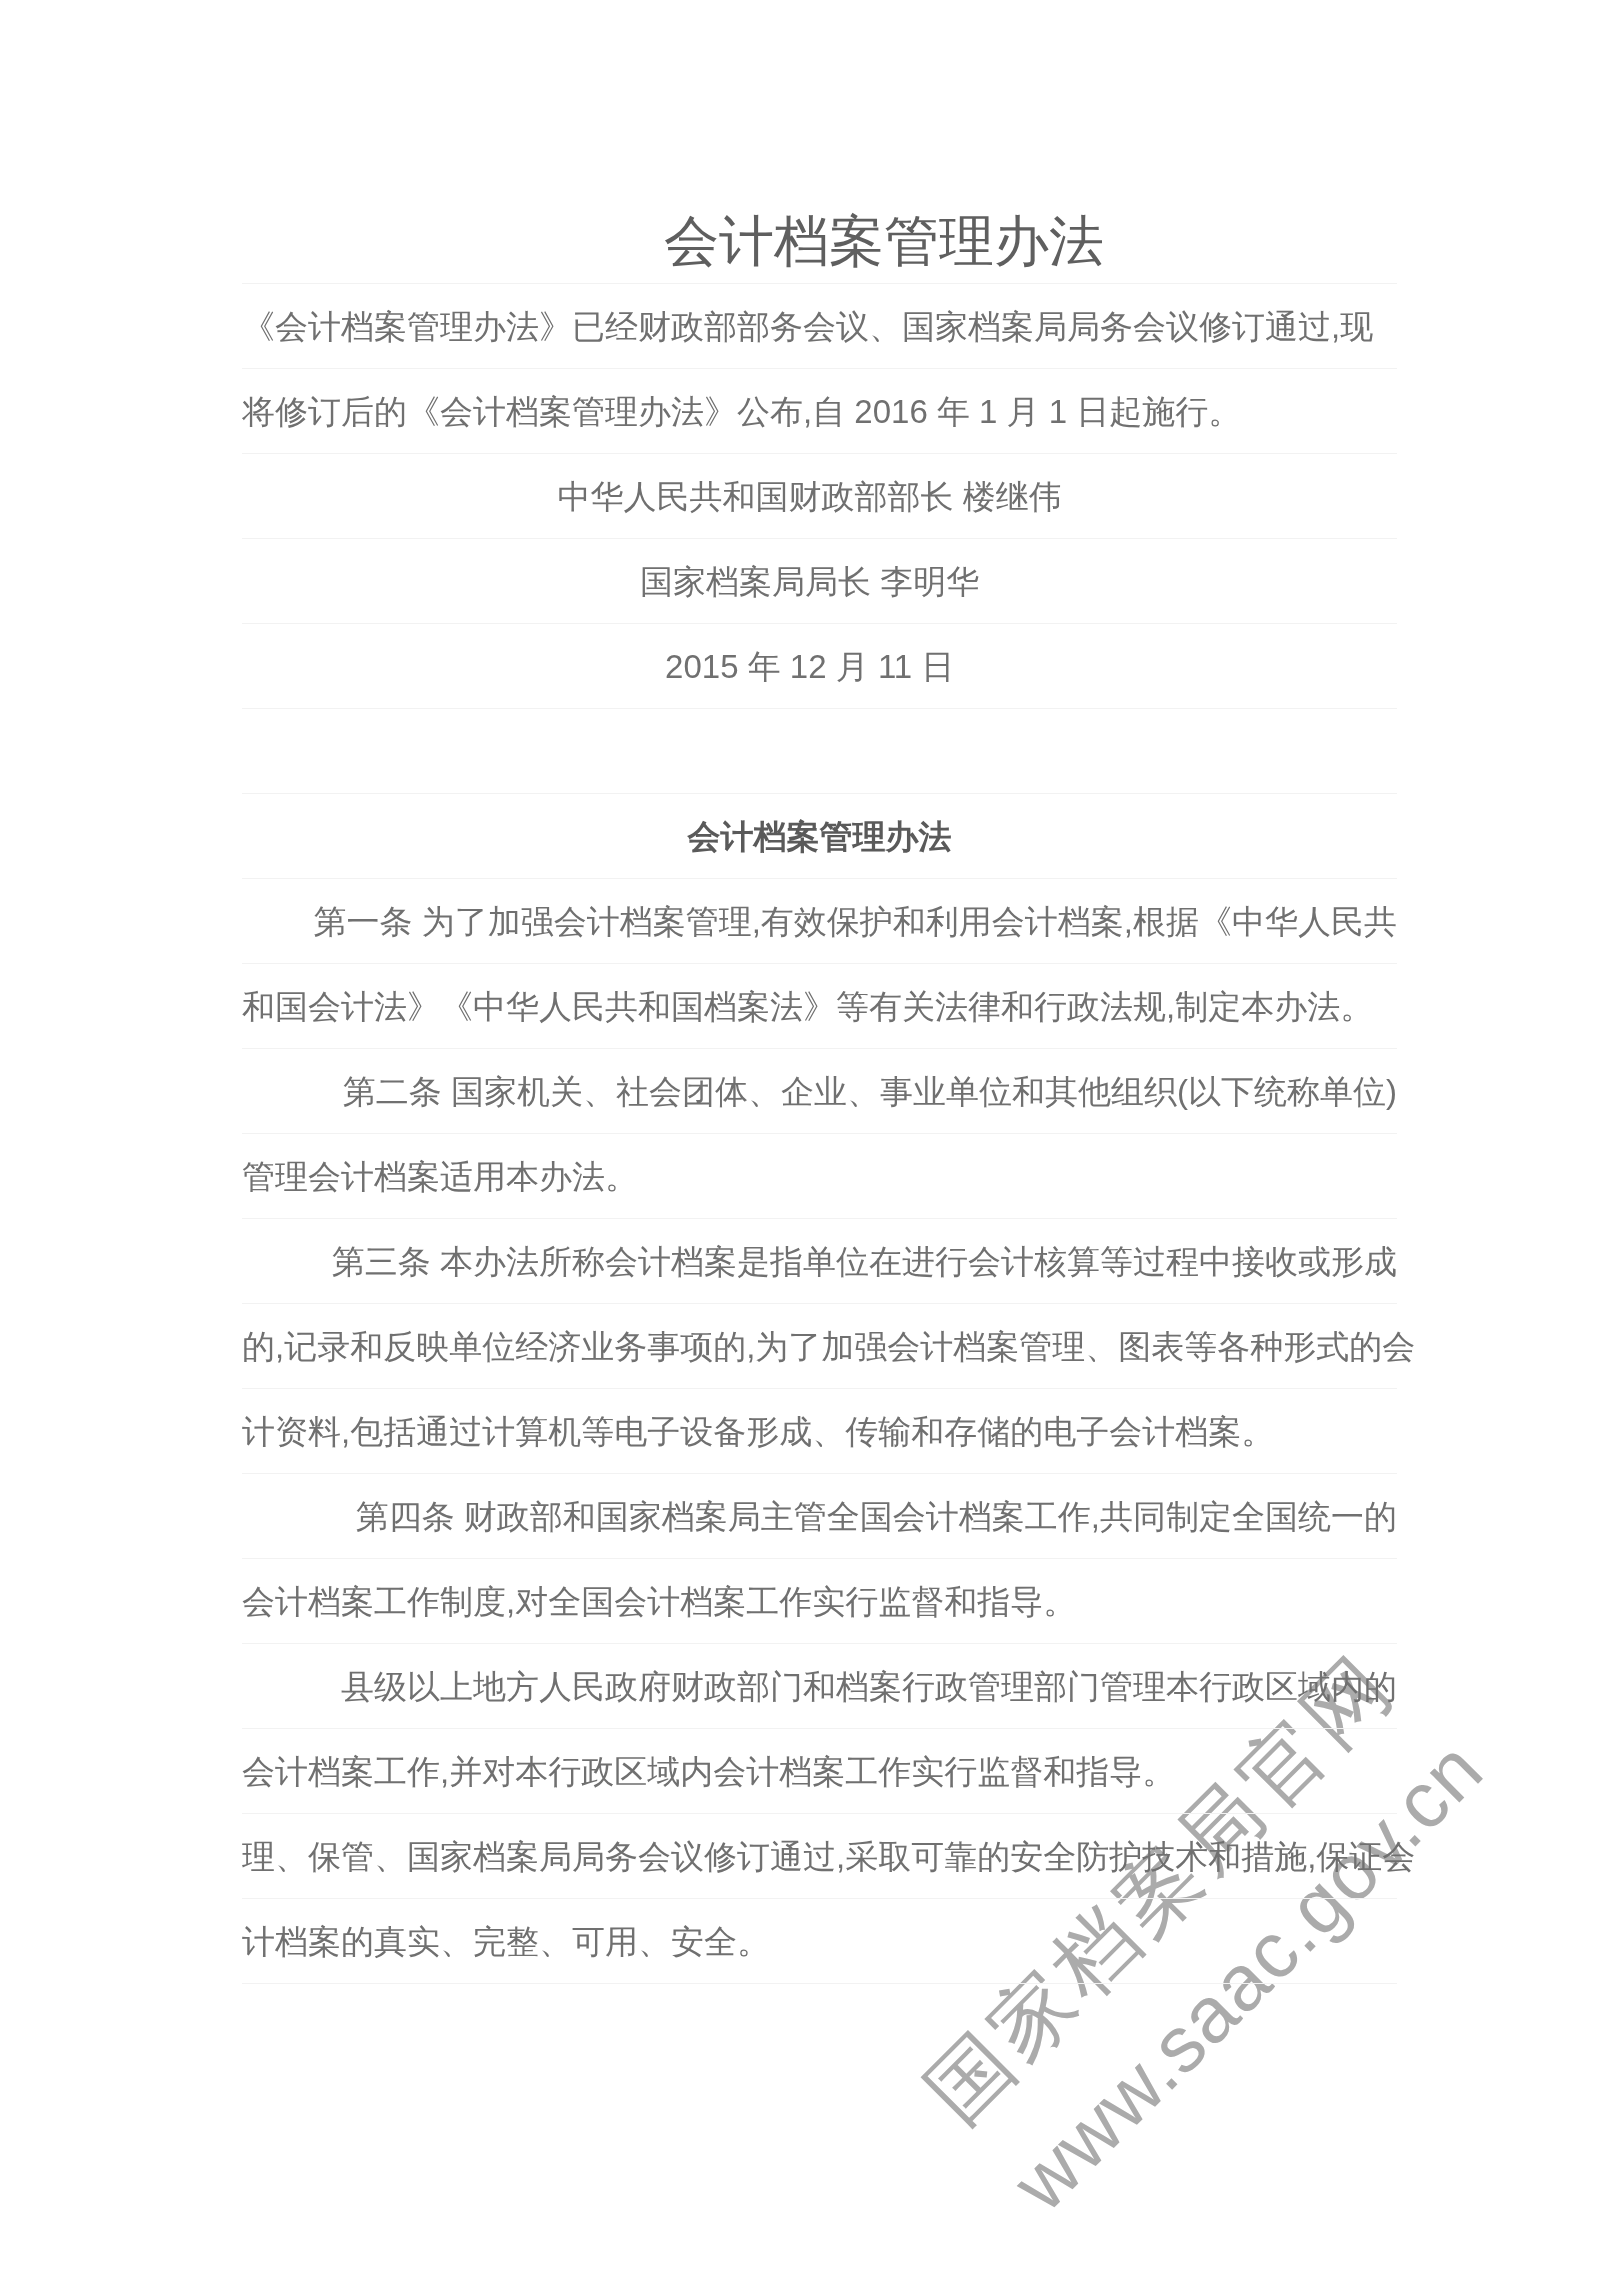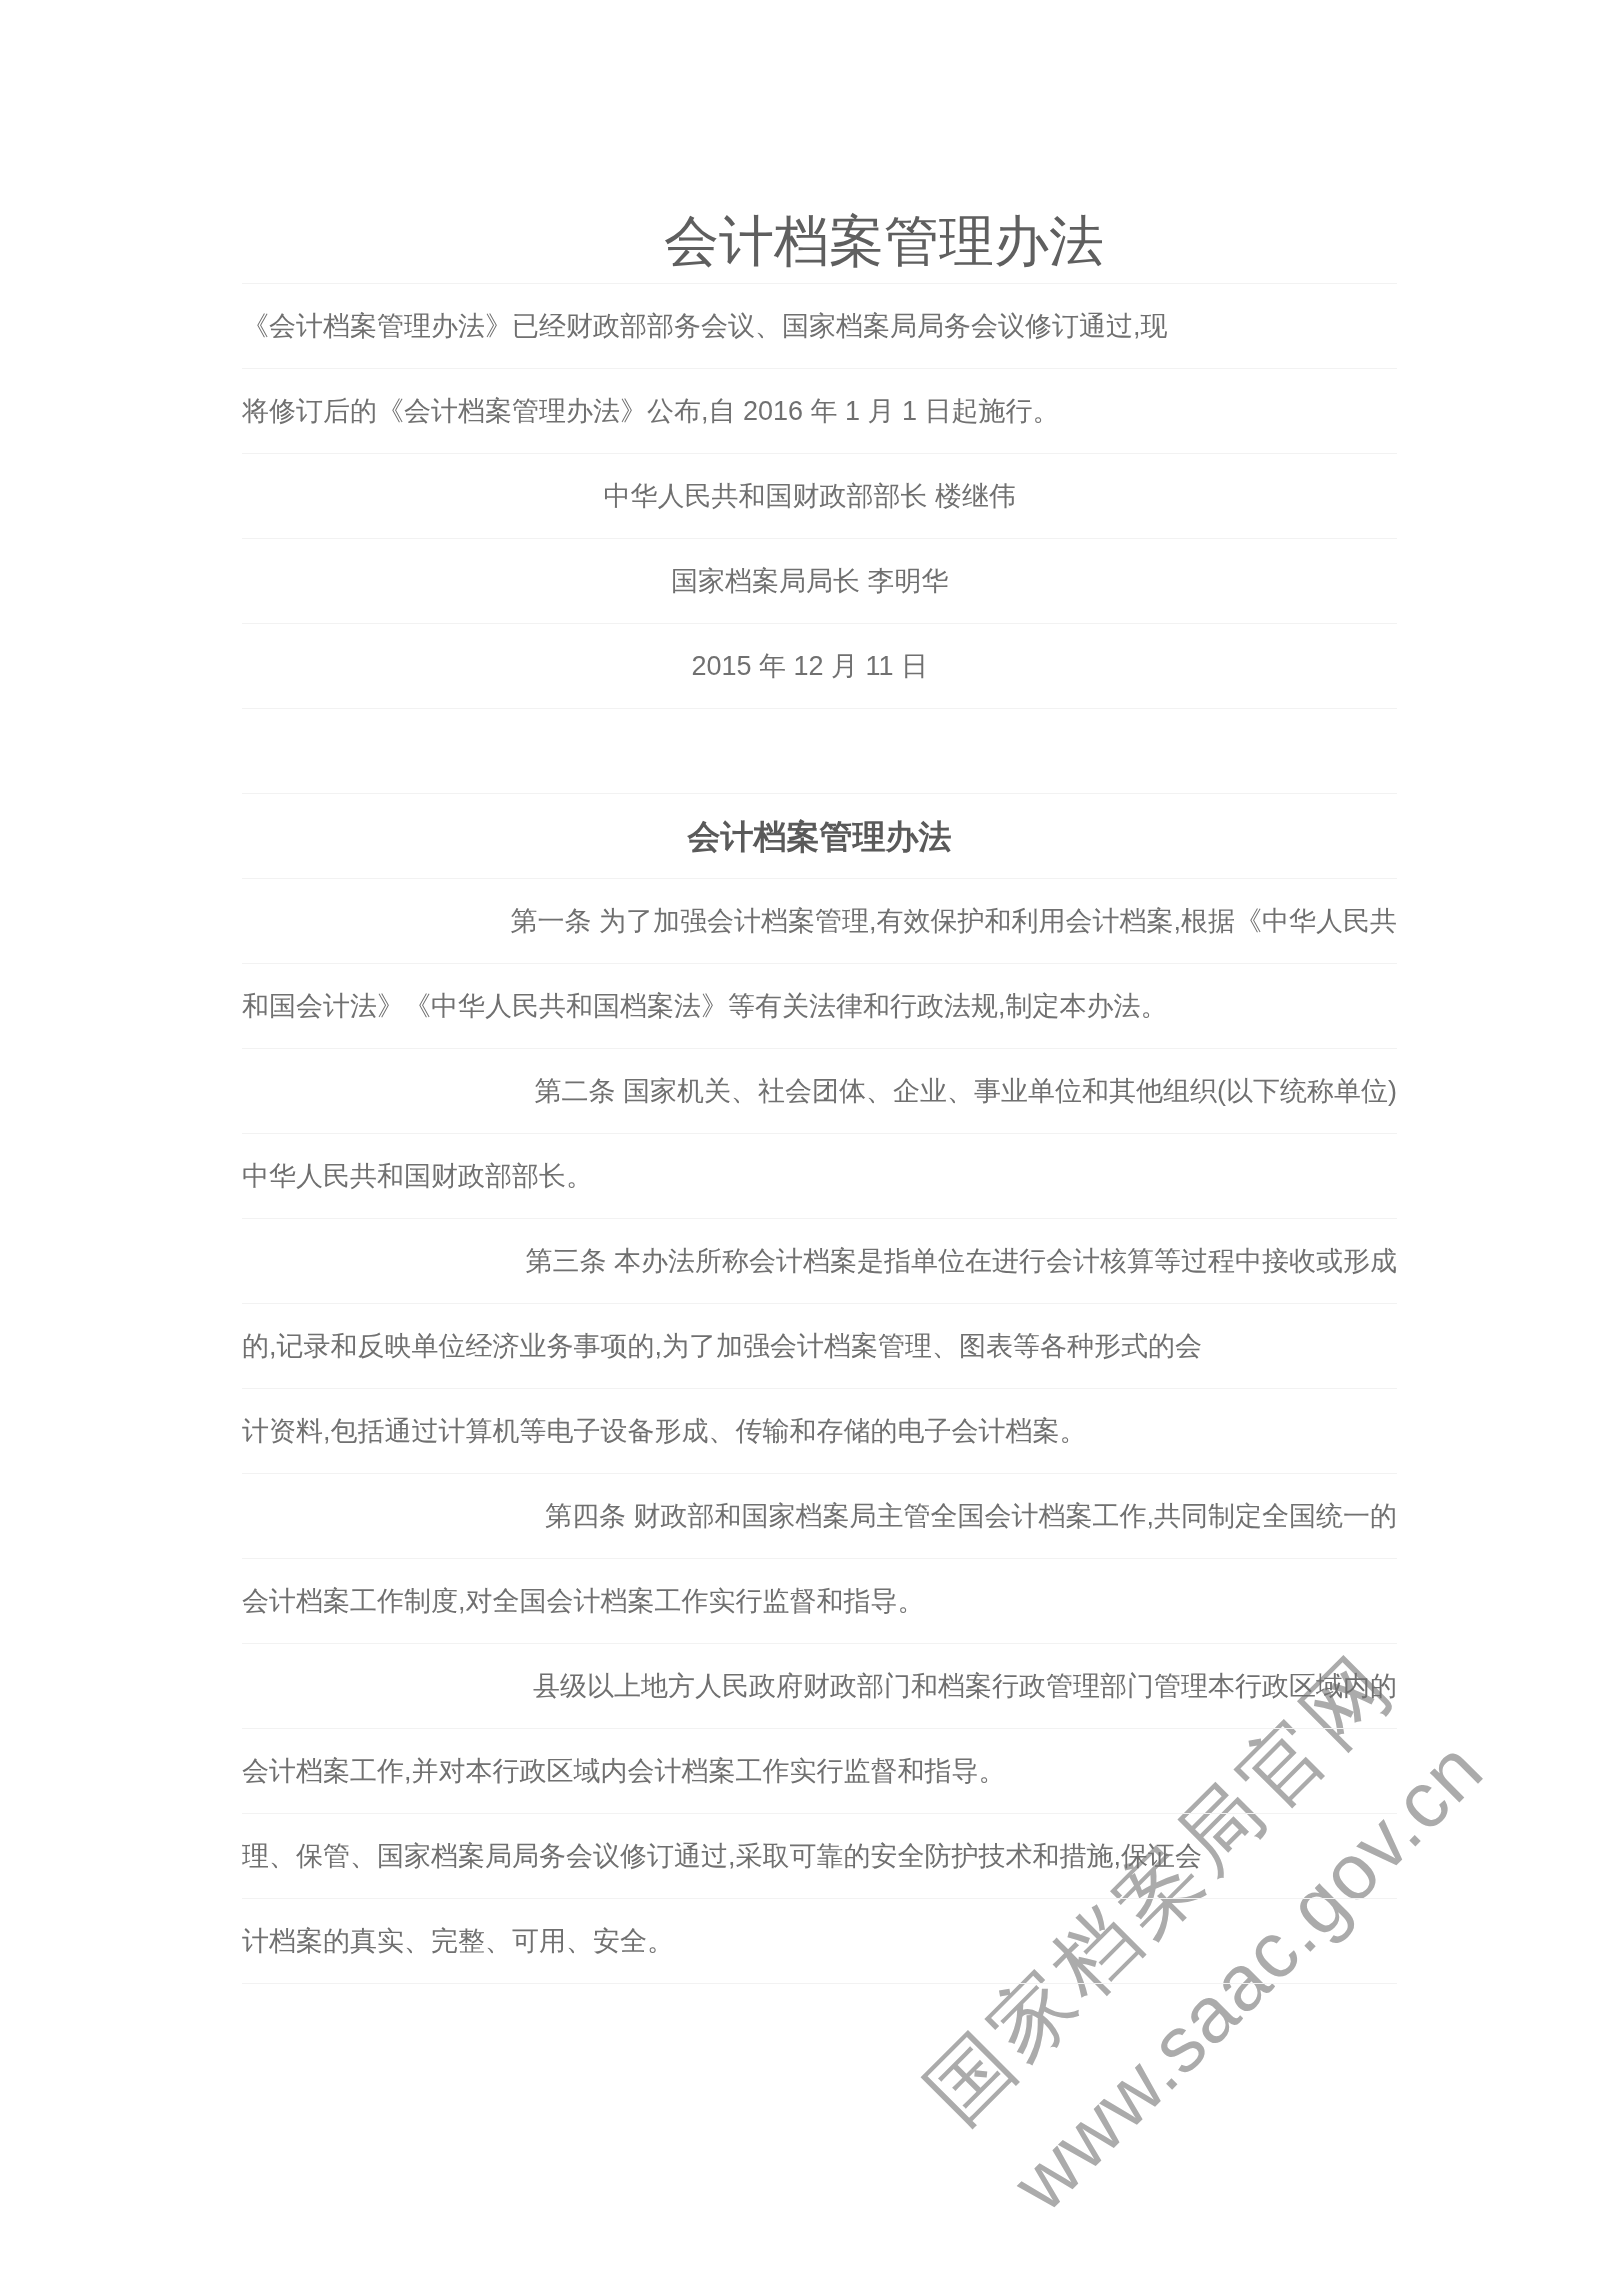--- a/index.html
+++ b/index.html
@@ -43,21 +43,21 @@
   .text-column{
     position:absolute;
     left:242px;top:284px;
     width:1155px;
     z-index:1;
   }
   .row{
     height:85px;
     box-sizing:border-box;
     line-height:85px;
-    font-size:27px;
+    font-size:33px;
     color:#707070;
     white-space:nowrap;
     border-bottom:1.3px solid #f2f2f2;
   }
   .row.indent{padding-left:67px;text-align:right;}
   .row.right{text-align:center;padding-right:19.6px;}
   .row.center{
     text-align:center;
     font-weight:bold;
     font-size:33px;
@@ -80,21 +80,21 @@
       <div class="row left">《会计档案管理办法》已经财政部部务会议、国家档案局局务会议修订通过,现</div>
       <div class="row left">将修订后的《会计档案管理办法》公布,自 2016 年 1 月 1 日起施行。</div>
       <div class="row right">中华人民共和国财政部部长 楼继伟</div>
       <div class="row right">国家档案局局长 李明华</div>
       <div class="row right">2015 年 12 月 11 日</div>
       <div class="row left"></div>
       <div class="row center">会计档案管理办法</div>
       <div class="row left indent">第一条 为了加强会计档案管理,有效保护和利用会计档案,根据《中华人民共</div>
       <div class="row left">和国会计法》《中华人民共和国档案法》等有关法律和行政法规,制定本办法。</div>
       <div class="row left indent">第二条 国家机关、社会团体、企业、事业单位和其他组织(以下统称单位)</div>
-      <div class="row left">中华人民共和国财政部部长。</div>
+      <div class="row left">管理会计档案适用本办法。</div>
       <div class="row left indent">第三条 本办法所称会计档案是指单位在进行会计核算等过程中接收或形成</div>
       <div class="row left">的,记录和反映单位经济业务事项的,为了加强会计档案管理、图表等各种形式的会</div>
       <div class="row left">计资料,包括通过计算机等电子设备形成、传输和存储的电子会计档案。</div>
       <div class="row left indent">第四条 财政部和国家档案局主管全国会计档案工作,共同制定全国统一的</div>
       <div class="row left">会计档案工作制度,对全国会计档案工作实行监督和指导。</div>
       <div class="row left indent">县级以上地方人民政府财政部门和档案行政管理部门管理本行政区域内的</div>
       <div class="row left">会计档案工作,并对本行政区域内会计档案工作实行监督和指导。</div>
       <div class="row left">理、保管、国家档案局局务会议修订通过,采取可靠的安全防护技术和措施,保证会</div>
       <div class="row left">计档案的真实、完整、可用、安全。</div>
     </div>

